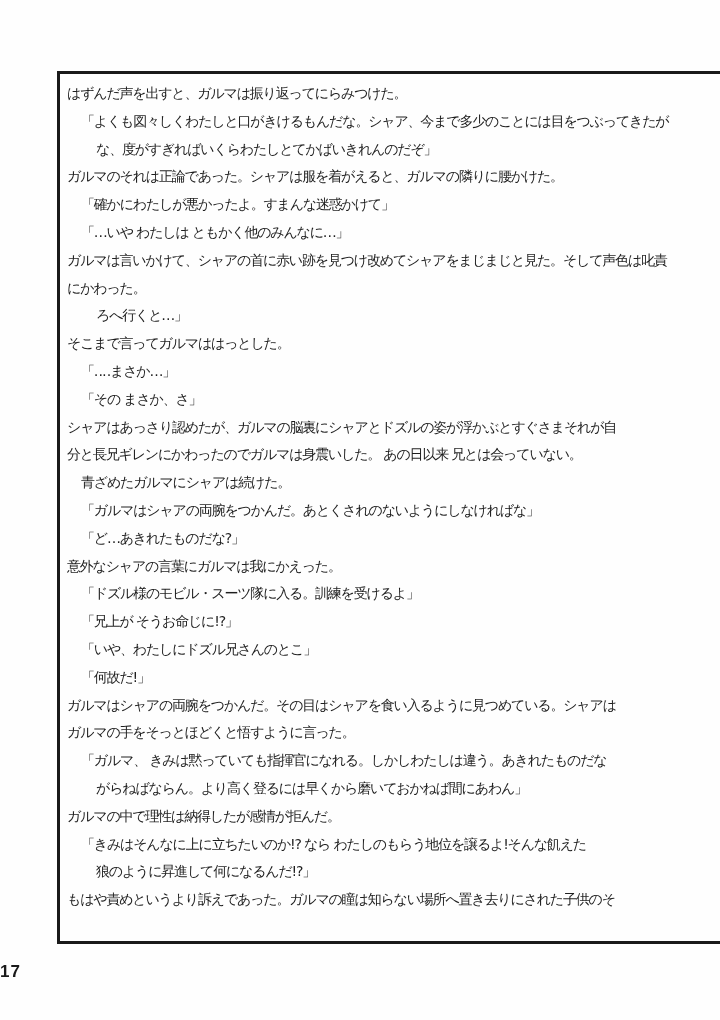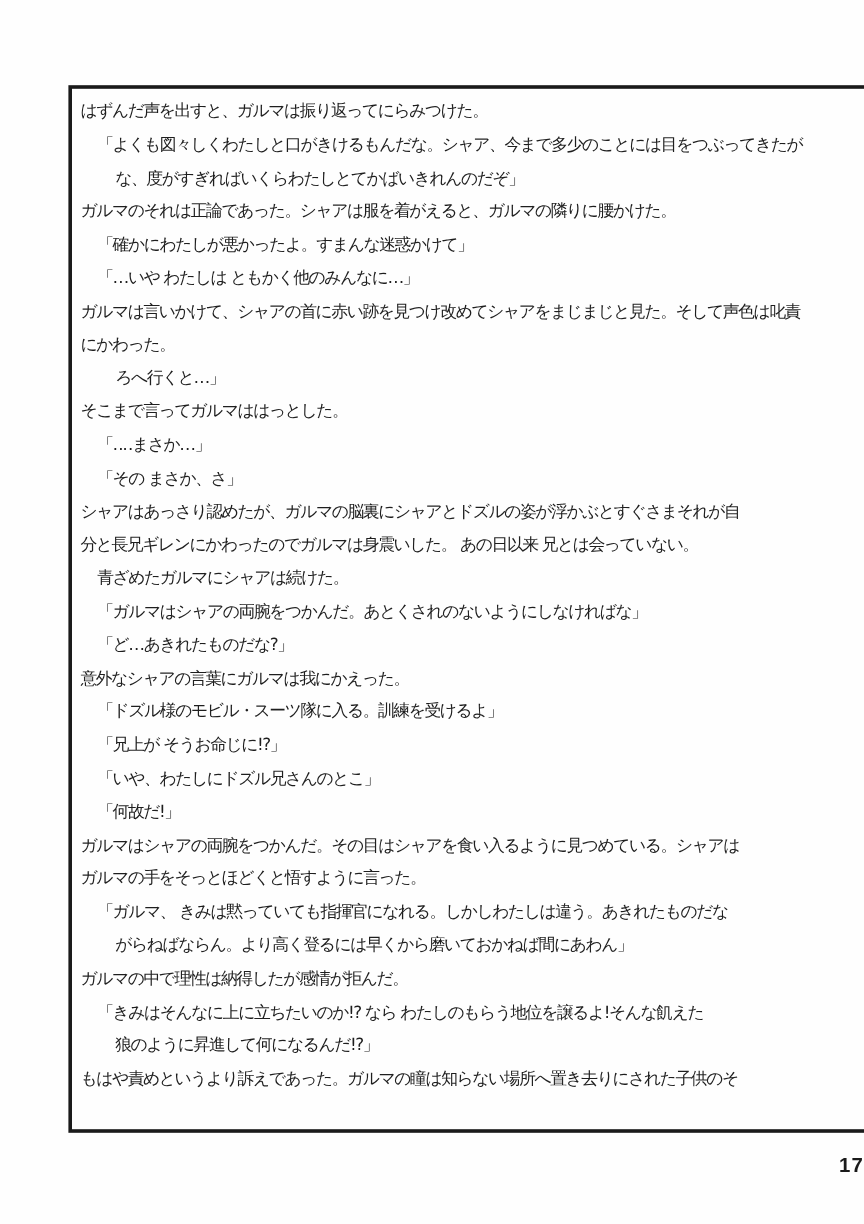--- a/index.html
+++ b/index.html
@@ -36,21 +36,21 @@
     overflow: hidden;
   }
   .indent-0 { padding-left: 0; }
   .indent-1 { padding-left: 14px; }
   .indent-2 { padding-left: 29px; }
   .page-number {
     position: absolute;
     left: 0;
     right: 0;
     top: 962px;
-    text-align: right;
+    text-align: left;
     font-size: 17px;
     font-weight: bold;
     letter-spacing: 1px;
     color: #1a1a1a;
     font-family: "Liberation Sans", sans-serif;
   }
 </style>
 </head>
 <body>
 

